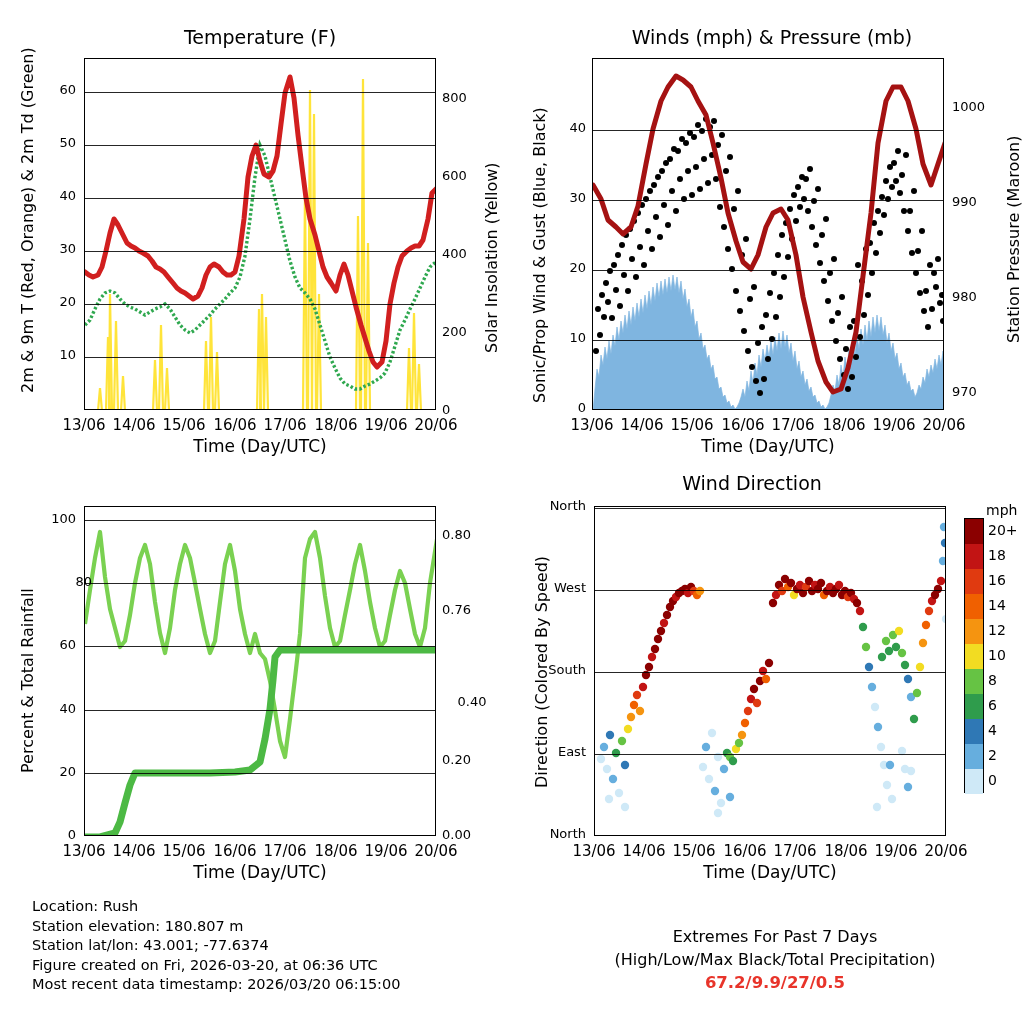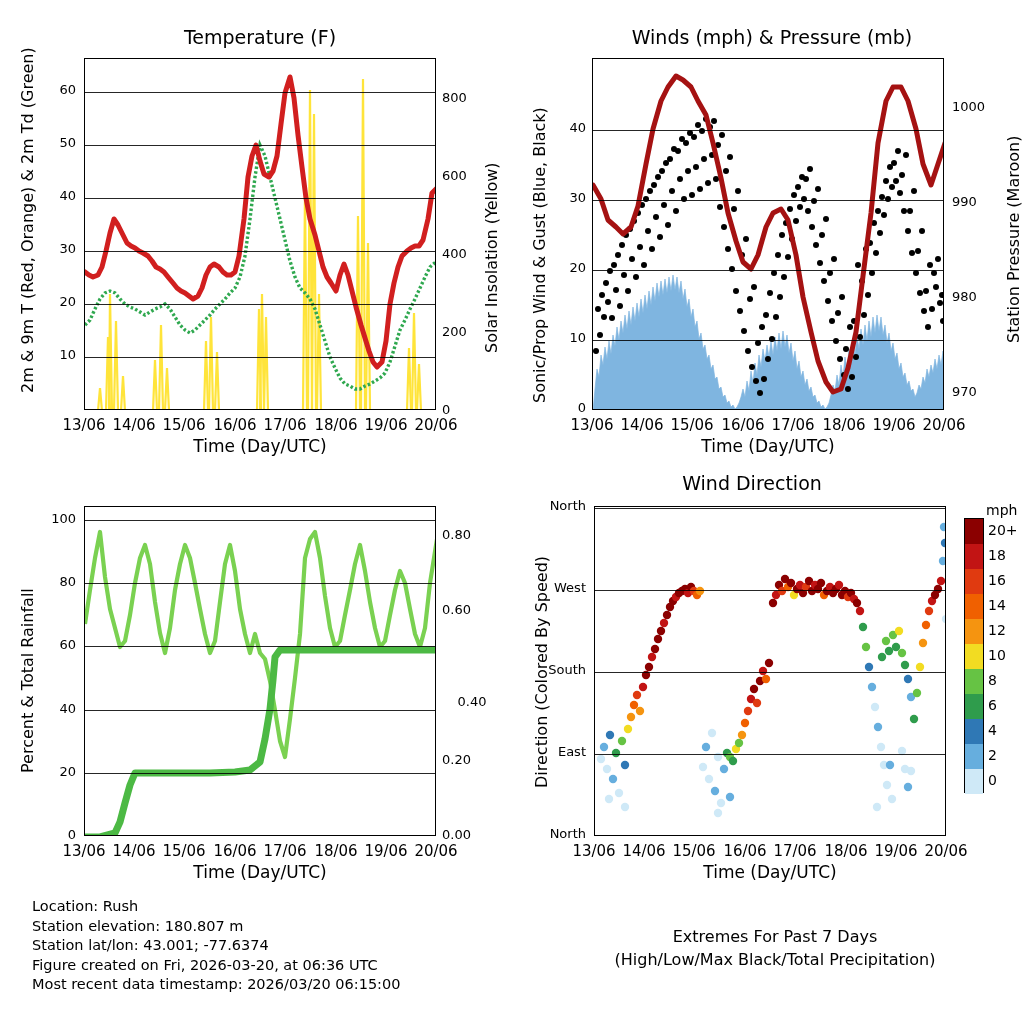--- a/index.html
+++ b/index.html
@@ -432,27 +432,27 @@
       <polyline fill="none" stroke="#7ad151" stroke-width="4.2" stroke-linejoin="round" points="0,117 5,83 10,51 15,25 20,70 25,102 30,121 35,140 40,134 45,108 50,76 55,51 60,38 65,57 70,95 75,126 80,146 85,121 90,83 95,57 100,38 105,51 110,76 115,102 120,127 125,146 130,134 135,95 140,57 145,38 150,64 155,102 160,127 165,146 170,127 175,146 180,152 185,174 190,203 195,234 200,250 205,212 210,171 215,127 220,51 225,32 230,25 235,51 240,89 245,121 250,140 255,134 260,108 265,83 270,57 275,38 280,64 285,95 290,121 295,140 300,134 305,108 310,83 315,64 320,76 325,102 330,127 335,140 340,121 345,76 352,32"></polyline>
 
       <polyline fill="none" stroke="#4cb944" stroke-width="7" stroke-linejoin="round" stroke-linecap="round" points="0,330 15,330 30,326 35,315 40,296 45,278 50,266 60,266 75,266 100,266 125,266 150,265 165,263 175,255 180,232 185,202 188,173 190,150 195,143 200,143 210,143 220,143 230,143 240,143 250,143 265,143 280,143 300,143 320,143 340,143 352,143"></polyline>
     </svg>
   </div>
 
   <div class="ytick left" style="left:24px; top:359px; width:52px;">0</div>
   <div class="ytick left" style="left:24px; top:296px; width:52px;">20</div>
   <div class="ytick left" style="left:24px; top:233px; width:52px;">40</div>
   <div class="ytick left" style="left:24px; top:169px; width:52px;">60</div>
-  <div class="ytick left" style="left:24px; top:106px; width:52px;text-align:right;">80</div>
+  <div class="ytick left" style="left:40px; top:106px; width:52px;text-align:right;">80</div>
   <div class="ytick left" style="left:24px; top:43px;  width:52px;">100</div>
 
   <div class="ytick right" style="left:442px; top:359px; width:60px;">0.00</div>
   <div class="ytick right" style="left:442px; top:284px; width:60px;">0.20</div>
   <div class="ytick right" style="left:442px; top:226px; width:60px;text-align:center;">0.40</div>
-  <div class="ytick right" style="left:442px; top:134px; width:60px;">0.60</div>
+  <div class="ytick right" style="left:442px; top:134px; width:60px;">0.76</div>
   <div class="ytick right" style="left:442px; top:59px;  width:60px;">0.80</div>
 
   <div class="xtick" style="left:58px;  top:374px; width:52px;">13/06</div>
   <div class="xtick" style="left:108px; top:374px; width:52px;">14/06</div>
   <div class="xtick" style="left:158px; top:374px; width:52px;">15/06</div>
   <div class="xtick" style="left:209px; top:374px; width:52px;">16/06</div>
   <div class="xtick" style="left:259px; top:374px; width:52px;">17/06</div>
   <div class="xtick" style="left:310px; top:374px; width:52px;">18/06</div>
   <div class="xtick" style="left:360px; top:374px; width:52px;">19/06</div>
   <div class="xtick" style="left:410px; top:374px; width:52px;">20/06</div>
@@ -666,13 +666,14 @@
   <div>Location: Rush</div>
   <div>Station elevation: 180.807 m</div>
   <div>Station lat/lon: 43.001; -77.6374</div>
   <div>Figure created on Fri, 2026-03-20, at 06:36 UTC</div>
   <div>Most recent data timestamp: 2026/03/20 06:15:00</div>
 </div>
 
 <div class="footer-right">
   <div>Extremes For Past 7 Days</div>
   <div>(High/Low/Max Black/Total Precipitation)</div>
+  <div class="extreme-vals">67.2/9.9/27/0.5</div>
 </div>
 
 </body></html>

